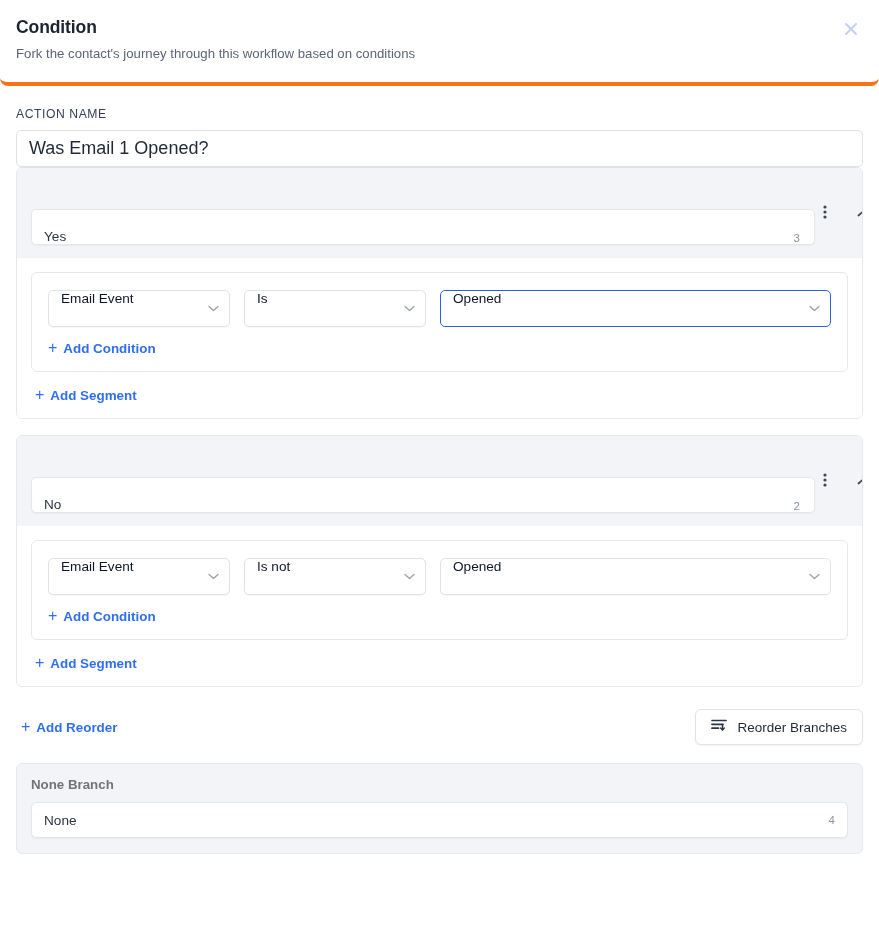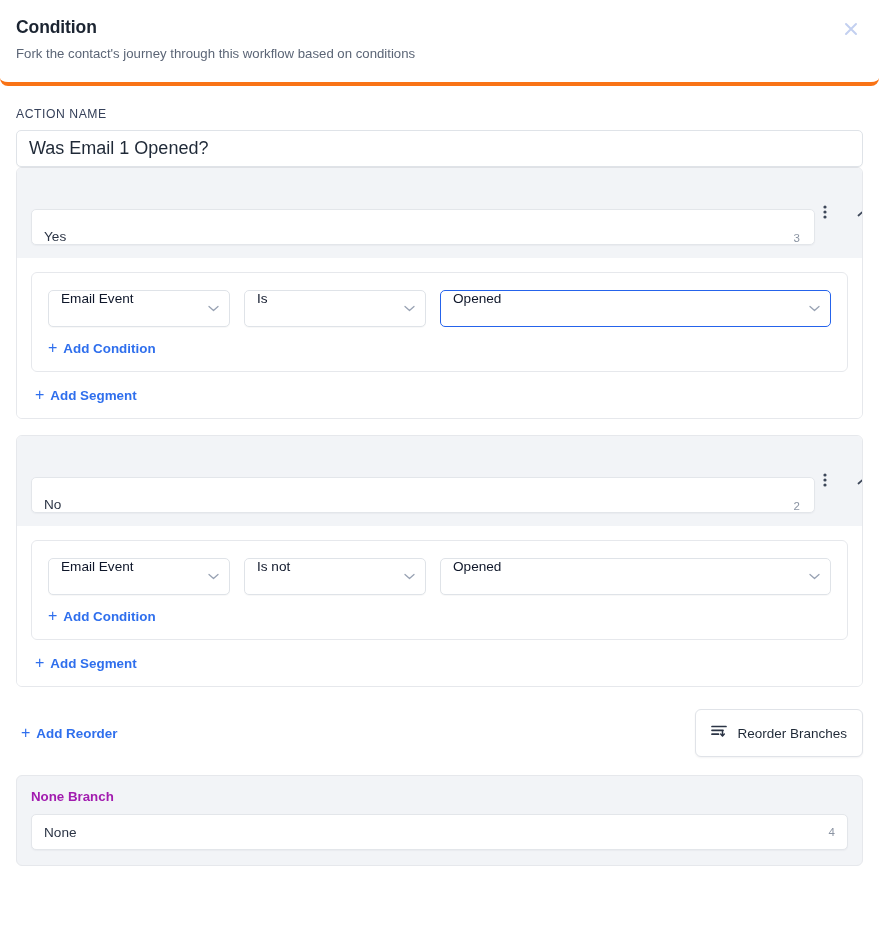--- a/index.html
+++ b/index.html
@@ -185,21 +185,21 @@
     align-items: center;
     justify-content: space-between;
     margin-top: 22px;
     margin-bottom: 18px;
     padding-left: 5px;
   }
   .reorder-btn {
     display: inline-flex;
     align-items: center;
     gap: 9px;
-    height: 48px;
+    height: 36px;
     padding: 0 15px;
     border: 1px solid #e0e3e8;
     border-radius: 6px;
     background: #fff;
     font-size: 13.5px;
     color: #1f2937;
     cursor: pointer;
     font-family: "Liberation Sans", sans-serif;
     box-shadow: 0 1px 2px rgba(16,24,40,0.05);
   }
@@ -207,21 +207,21 @@
   
   .none-branch {
     background: #f2f4f7;
     border: 1px solid #e6e8ec;
     border-radius: 6px;
     padding: 13px 14px 15px 14px;
   }
   .none-branch-title {
     font-size: 13.3px;
     font-weight: 700;
-    color: #a21caf;
+    color: #737373;
     margin-bottom: 10px;
   }
   .none-box {
     height: 36px;
     background: #ffffff;
     border: 1px solid #e3e6ea;
     border-radius: 5px;
     display: flex;
     align-items: center;
     padding: 8px 12px;

